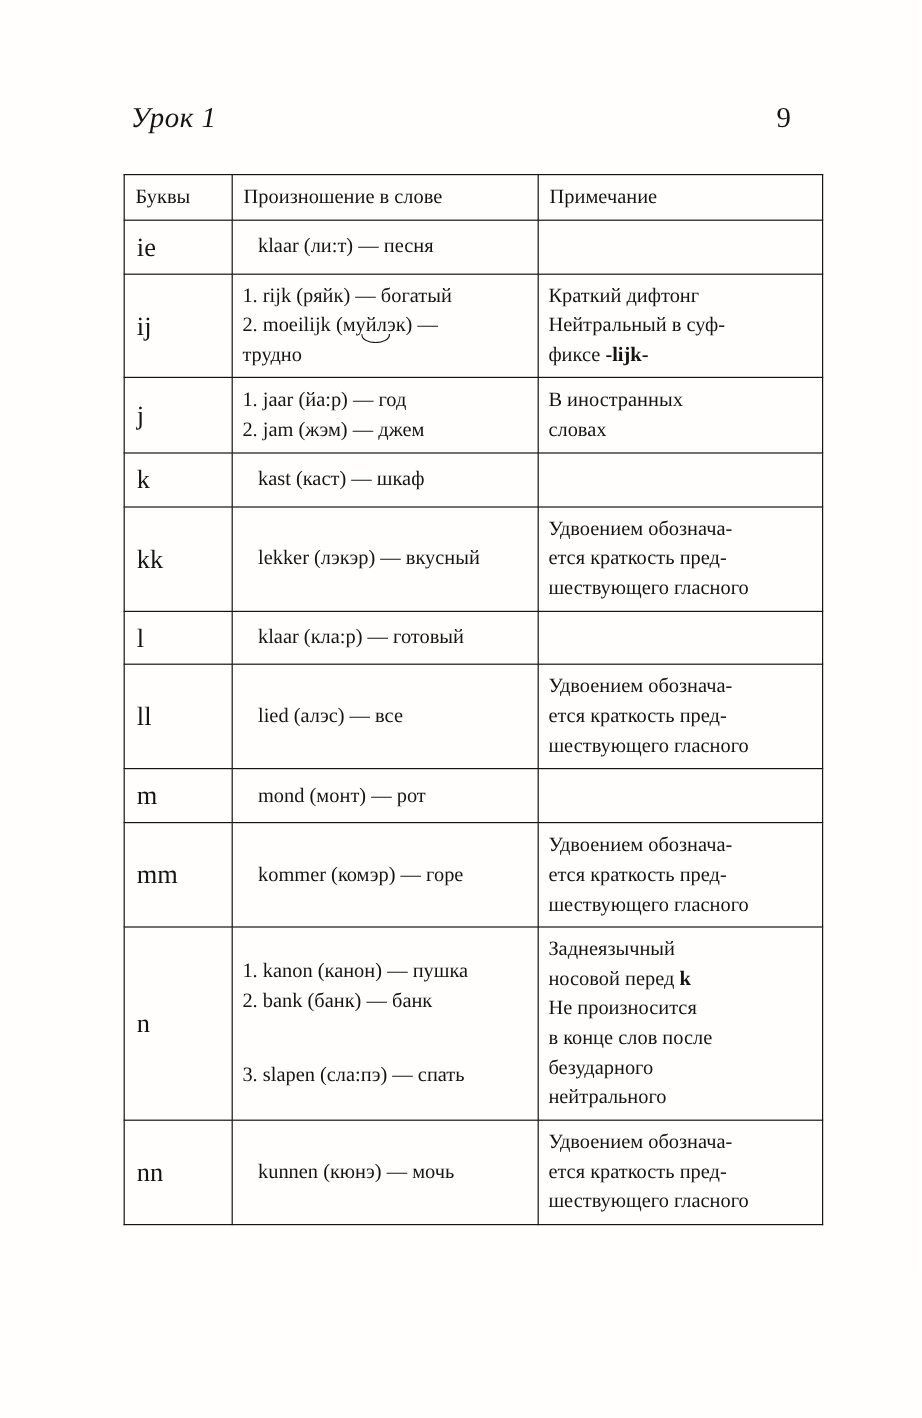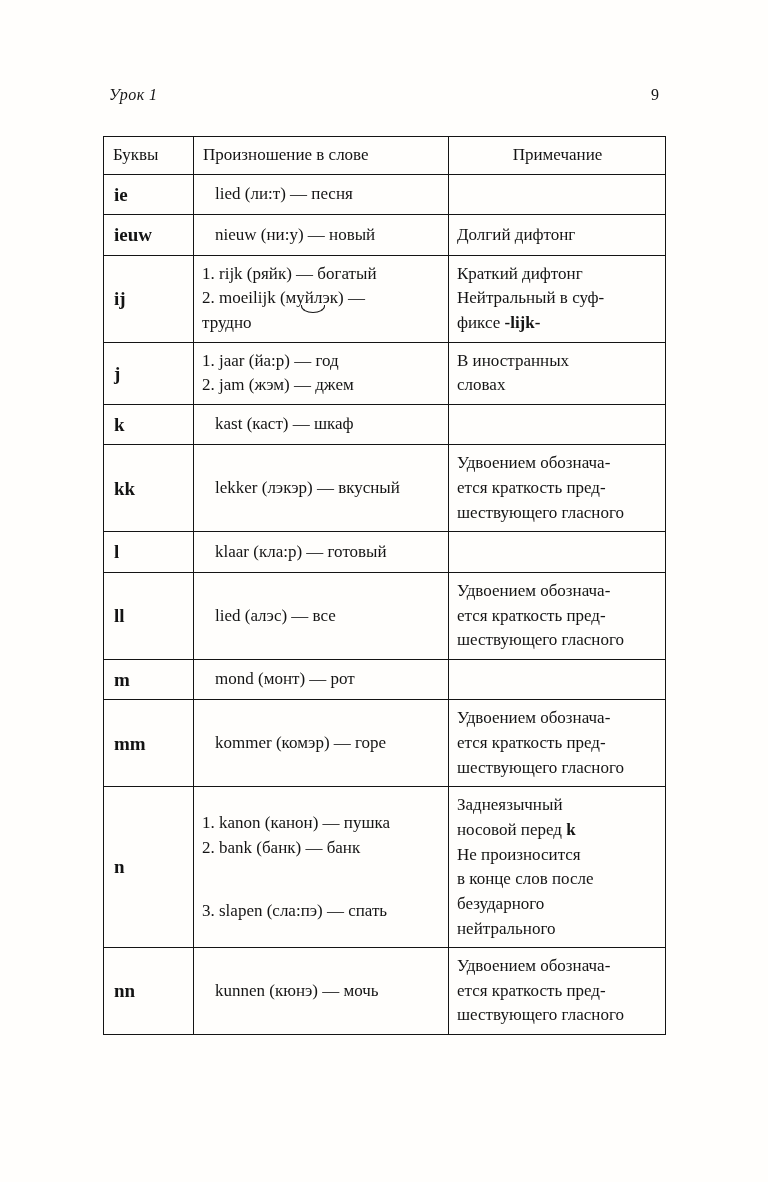--- a/index.html
+++ b/index.html
@@ -17,21 +17,21 @@
     box-sizing: border-box;
     padding-top: 86px;
     overflow: hidden;
   }
   .page-header {
     width: 562px;
     margin: 0 0 32px 103px;
     display: flex;
     justify-content: space-between;
     align-items: baseline;
-    font-size: 16px;
+    font-size: 24px;
   }
   .lesson {
     font-style: italic;
     letter-spacing: 0.5px;
     padding-left: 6px;
   }
   .page-num {
     padding-right: 6px;
   }
   table.pron-table {
@@ -51,24 +51,24 @@
     box-sizing: border-box;
     text-align: left;
   }
   .pron-table th {
     font-weight: normal;
     height: 34px;
     padding-left: 9px;
   }
   th.col-letter { width: 90px; }
   th.col-pron   { width: 255px; font-family: Liberation Serif, serif; }
-  th.col-note   { width: 217px; text-align: center; }
+  th.col-note   { width: 237px; }
   td.letter-cell {
-    font-weight: bold;
-    font-size: 19px;
+    font-weight: normal;
+    font-size: 22px;
     padding-left: 10px;
   }
   td.pron-cell { padding-left: 8px; padding-right: 6px; }
   td.note-cell { padding-left: 8px; padding-right: 4px; }
   .line { position: relative; white-space: nowrap; }
   .pron-cell .line:only-child { padding-left: 13px; }
   .line.right { text-align: left; padding-right: 14px; }
   .line.gap { margin-top: 38px; }
   .b { font-weight: bold; }
   .tie-arc {
@@ -97,32 +97,23 @@
       <tr>
         <th class="col-letter">Буквы</th>
         <th class="col-pron">Произношение в слове</th>
         <th class="col-note">Примечание</th>
       </tr>
     </thead>
     <tbody>
         <tr>
           <td class="letter-cell">ie</td>
           <td class="pron-cell">
-            <div class="line"><span>lied (ли:т) — песня</span></div>
-          </td>
-          <td class="note-cell"></td>
-        </tr>
-        <tr>
-          <td class="letter-cell">ieuw</td>
-          <td class="pron-cell">
-            <div class="line"><span>nieuw (ни:у) — новый</span></div>
-          </td>
-          <td class="note-cell">
-            <div class="line"><span>Долгий дифтонг</span></div>
-          </td>
+            <div class="line"><span>klaar (ли:т) — песня</span></div>
+          </td>
+          <td class="note-cell"></td>
         </tr>
         <tr>
           <td class="letter-cell">ij</td>
           <td class="pron-cell">
             <div class="line"><span>1. rijk (ряйк) — богатый</span></div>
             <div class="line"><span>2. moeilijk (муйлэк) —</span><span class="tie-arc"></span></div>
             <div class="line right"><span>трудно</span></div>
           </td>
           <td class="note-cell">
             <div class="line"><span>Краткий дифтонг</span></div>

